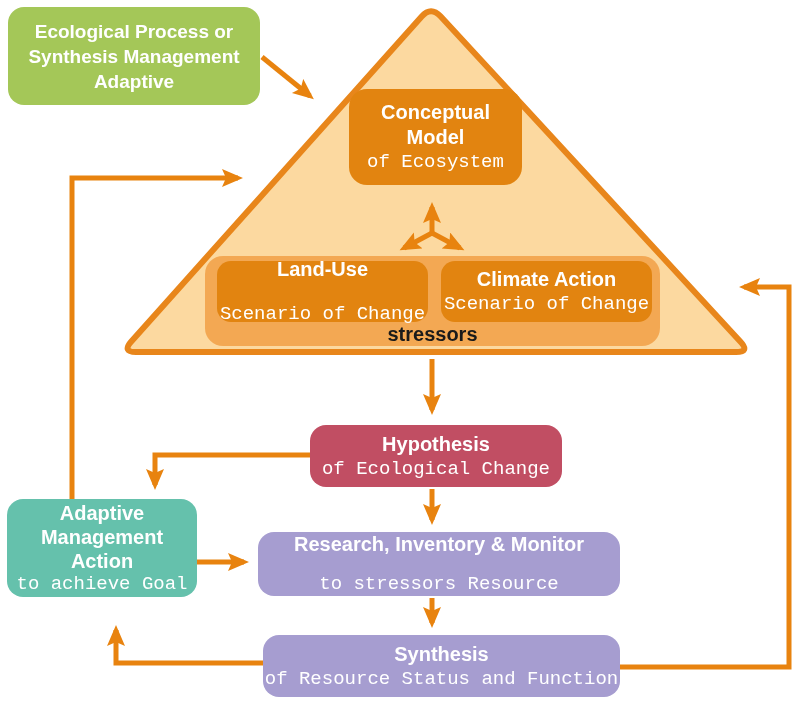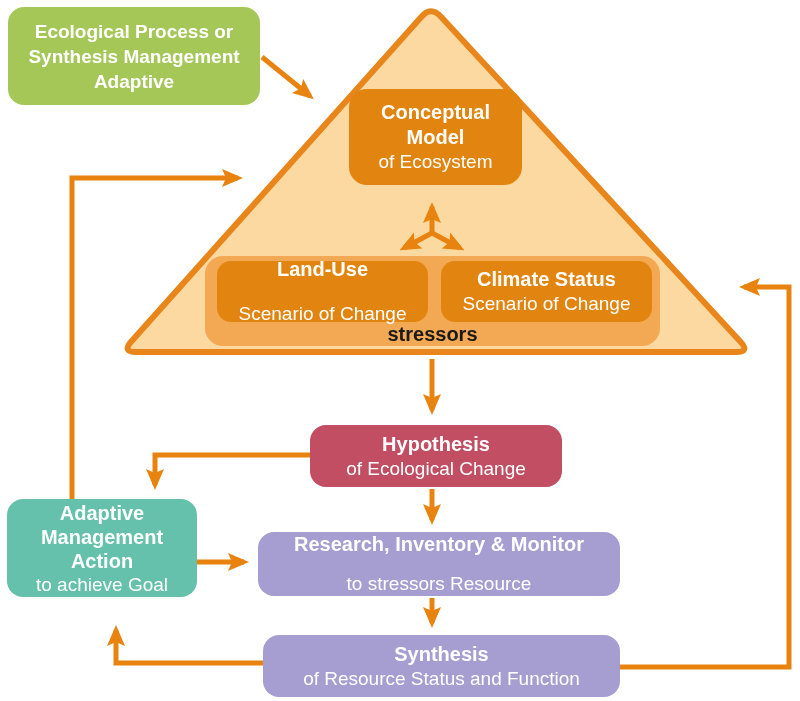--- a/index.html
+++ b/index.html
@@ -18,21 +18,21 @@
   .stage{
     position:relative;width:800px;height:701px;background:#fff;overflow:hidden;
     font-family:"Liberation Sans",sans-serif;
   }
   .layer{position:absolute;left:0;top:0;width:800px;height:701px;}
   .box{
     position:absolute;color:#fff;text-align:center;
     display:flex;flex-direction:column;justify-content:center;
   }
   .b{font-weight:bold;font-size:20px;line-height:25px;}
-  .n{font-weight:normal;font-size:19px;line-height:24px;}
+  .n{font-weight:normal;font-size:19px;line-height:24px;font-family:Liberation Mono, monospace;}
   .box-question{left:8px;top:7px;width:252px;height:98px;background:var(--green);border-radius:16px;}
   .box-question .b{font-size:19px;line-height:25px;}
   .box-conceptual{left:349px;top:89px;width:173px;height:96px;background:var(--orange_dark);border-radius:18px;}
   .stressors-wrap{left:205px;top:256px;width:455px;height:90px;background:var(--orange_mid);border-radius:18px;}
   .box-landuse{left:217px;top:261px;width:211px;height:61px;background:var(--orange_dark);border-radius:14px;gap:20px;}
   .box-climate{left:441px;top:261px;width:211px;height:61px;background:var(--orange_dark);border-radius:14px;}
   .stressors-label{
     position:absolute;left:205px;top:322px;width:455px;height:24px;
     text-align:center;color:var(--stressors_text);font-weight:bold;font-size:20px;line-height:24px;
   }
@@ -96,21 +96,21 @@
     <div class="b">Model</div>
     <div class="n">of Ecosystem</div>
   </div>
 
   <div class="box stressors-wrap"></div>
   <div class="box box-landuse">
     <div class="b">Land-Use</div>
     <div class="n">Scenario of Change</div>
   </div>
   <div class="box box-climate">
-    <div class="b">Climate Status</div>
+    <div class="b">Climate Action</div>
     <div class="n">Scenario of Change</div>
   </div>
   <div class="stressors-label">stressors</div>
 
   <div class="box box-hypothesis">
     <div class="b">Hypothesis</div>
     <div class="n">of Ecological Change</div>
   </div>
 
   <div class="box box-adaptive">

